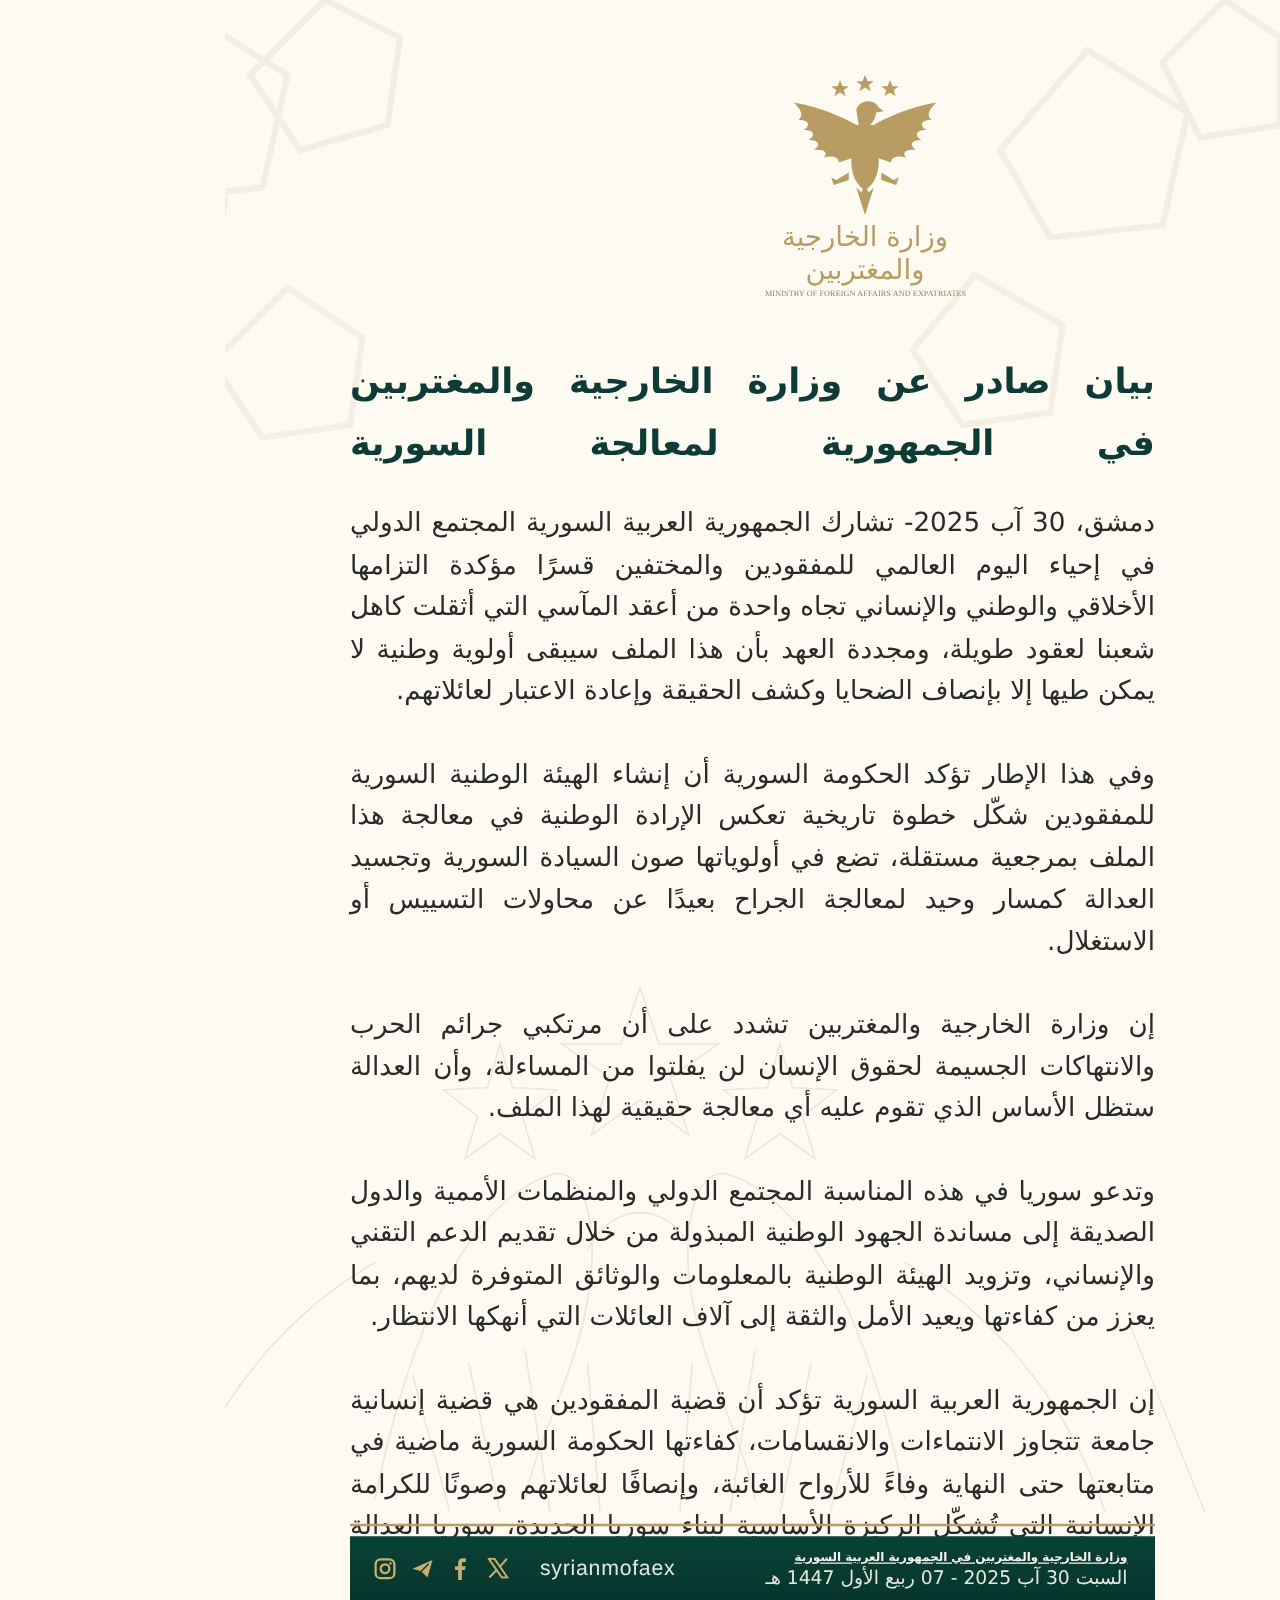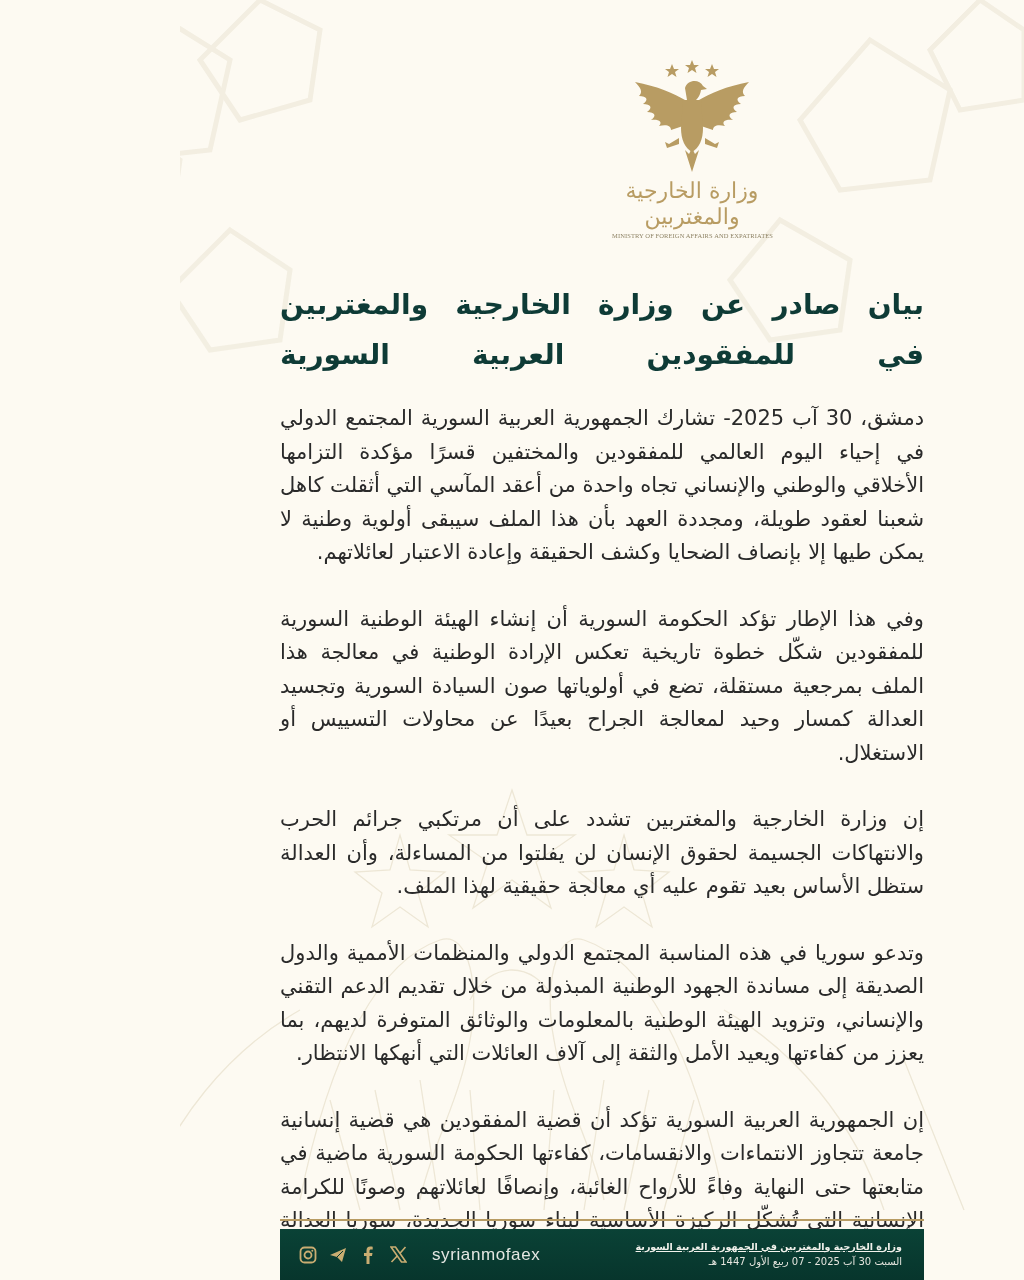--- a/index.html
+++ b/index.html
@@ -63,21 +63,21 @@
     }
     .handle {
       color: #e3e7e2; font-family: "Liberation Sans", sans-serif;
       font-size: 17px; letter-spacing: 0.6px; margin-left: 14px;
     }
     .footer-right {
       direction: rtl; text-align: right; color: #f2f2ec;
       font-family: "DejaVu Sans", sans-serif;
     }
     .footer-right .ministry { font-size: 9.5px; font-weight: bold; line-height: 14px; text-decoration: underline; }
-    .footer-right .date { font-size: 10px; line-height: 16px; color: #e6e6df; }
+    .footer-right .date { font-size: 15px; line-height: 16px; color: #e6e6df; text-align: center; }
   </style>
 </head>
 <body>
 
 <div class="page">
 
   <svg class="bg-pattern" viewBox="0 0 1024 1280">
     <g fill="none" stroke="#f2ede0" stroke-width="5" opacity="0.9">
       <polygon points="40,0 55,25 90,25 70,50 80,85 40,70 0,85 10,50 -10,25 25,25"></polygon>
       <polygon points="150,10 230,60 210,150 120,160 70,90"></polygon>
@@ -123,27 +123,27 @@
 
         <path d="M58 94 L 65 116 L 72 94 L 68 98 L 65 92 L 62 98 Z"></path>
       </g>
     </svg>
     <div class="logo-ar">وزارة الخارجية والمغتربين</div>
     <div class="logo-en">MINISTRY OF FOREIGN AFFAIRS AND EXPATRIATES</div>
   </div>
 
   <h1 class="title">
     <span class="line">بيان صادر عن وزارة الخارجية والمغتربين</span>
-    <span class="line">في للمفقودين العربية السورية</span>
+    <span class="line">في الجمهورية لمعالجة السورية</span>
   </h1>
 
   <div class="body">
     <p>دمشق، 30 آب 2025- تشارك الجمهورية العربية السورية المجتمع الدولي في إحياء اليوم العالمي للمفقودين والمختفين قسرًا مؤكدة التزامها الأخلاقي والوطني والإنساني تجاه واحدة من أعقد المآسي التي أثقلت كاهل شعبنا لعقود طويلة، ومجددة العهد بأن هذا الملف سيبقى أولوية وطنية لا يمكن طيها إلا بإنصاف الضحايا وكشف الحقيقة وإعادة الاعتبار لعائلاتهم.</p>
     <p>وفي هذا الإطار تؤكد الحكومة السورية أن إنشاء الهيئة الوطنية السورية للمفقودين شكّل خطوة تاريخية تعكس الإرادة الوطنية في معالجة هذا الملف بمرجعية مستقلة، تضع في أولوياتها صون السيادة السورية وتجسيد العدالة كمسار وحيد لمعالجة الجراح بعيدًا عن محاولات التسييس أو الاستغلال.</p>
-    <p>إن وزارة الخارجية والمغتربين تشدد على أن مرتكبي جرائم الحرب والانتهاكات الجسيمة لحقوق الإنسان لن يفلتوا من المساءلة، وأن العدالة ستظل الأساس بعيد تقوم عليه أي معالجة حقيقية لهذا الملف.</p>
+    <p>إن وزارة الخارجية والمغتربين تشدد على أن مرتكبي جرائم الحرب والانتهاكات الجسيمة لحقوق الإنسان لن يفلتوا من المساءلة، وأن العدالة ستظل الأساس الذي تقوم عليه أي معالجة حقيقية لهذا الملف.</p>
     <p>وتدعو سوريا في هذه المناسبة المجتمع الدولي والمنظمات الأممية والدول الصديقة إلى مساندة الجهود الوطنية المبذولة من خلال تقديم الدعم التقني والإنساني، وتزويد الهيئة الوطنية بالمعلومات والوثائق المتوفرة لديهم، بما يعزز من كفاءتها ويعيد الأمل والثقة إلى آلاف العائلات التي أنهكها الانتظار.</p>
     <p>إن الجمهورية العربية السورية تؤكد أن قضية المفقودين هي قضية إنسانية جامعة تتجاوز الانتماءات والانقسامات، كفاءتها الحكومة السورية ماضية في متابعتها حتى النهاية وفاءً للأرواح الغائبة، وإنصافًا لعائلاتهم وصونًا للكرامة الإنسانية التي تُشكّل الركيزة الأساسية لبناء سوريا الجديدة، سوريا العدالة والكرامة.</p>
   </div>
 
   <div class="divider"></div>
 
   <div class="footer">
     <div class="social">
       <span class="social-icon">
         <svg width="18" height="18" viewBox="0 0 18 18">

